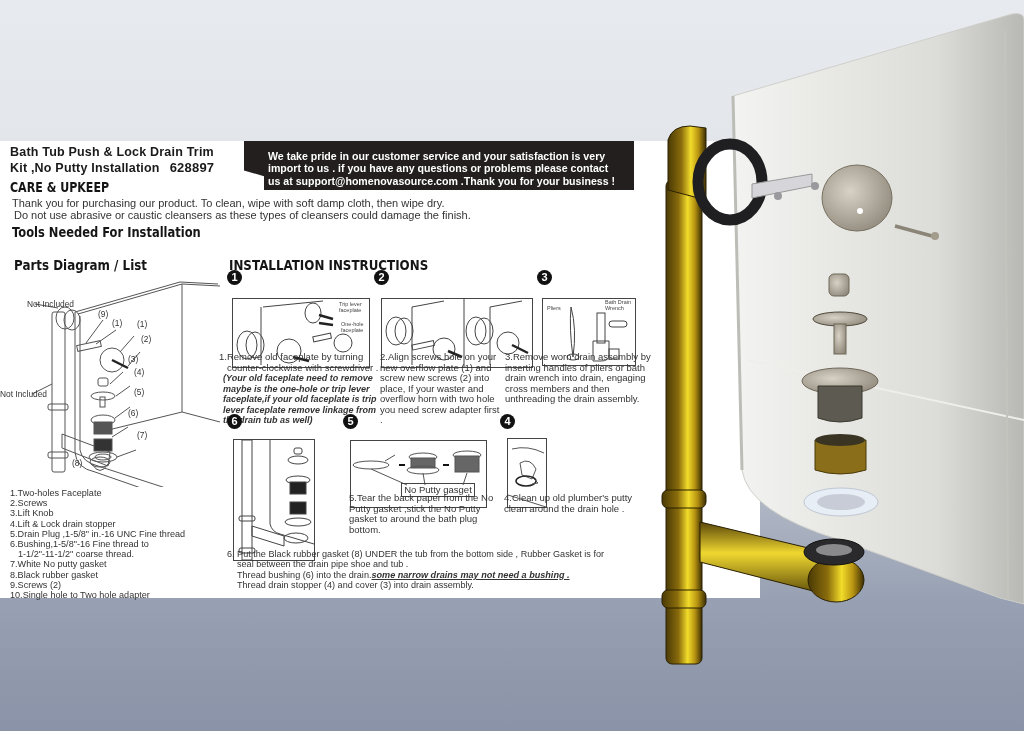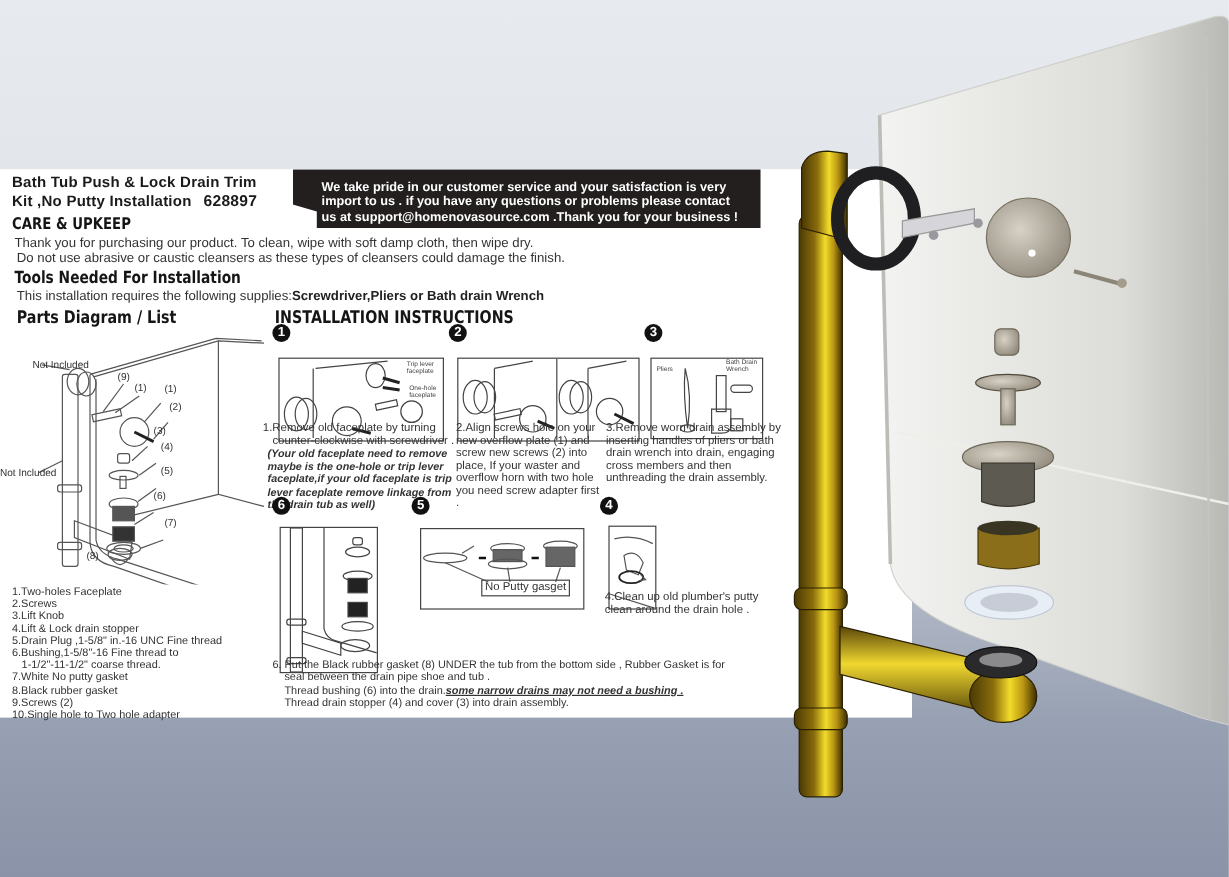--- a/index.html
+++ b/index.html
@@ -67,23 +67,20 @@
     <div>We take pride in our customer service and your satisfaction is very</div>
     <div>import to us . if you have any questions or  problems please contact</div>
     <div>us at support@homenovasource.com .Thank you for your business !</div>
   </div>
 
   <div class="abs h-cond care-h">CARE &amp; UPKEEP</div>
   <div class="abs body-txt care-1">Thank you for purchasing our product. To clean, wipe with soft damp cloth, then wipe dry.</div>
   <div class="abs body-txt care-2">Do not use abrasive or caustic cleansers as these types of cleansers could damage the finish.</div>
 
   <div class="abs h-cond tools-h">Tools Needed For  Installation</div>
-  <div class="abs body-txt tools-line">
-    <span>This installation requires the following supplies:</span><b>Screwdriver,Pliers or Bath drain Wrench</b>
-  </div>
 
   <div class="abs h-cond parts-h">Parts Diagram / List</div>
   <div class="abs h-cond inst-h">INSTALLATION INSTRUCTIONS</div>
 
   <div class="abs parts-diagram">
     <svg width="225" height="215" viewBox="0 0 225 215">
       <g fill="none" stroke="#555" stroke-width="1">
 
         <path d="M75 40 L180 10 L218 12"></path>
           <path d="M78 42 L182 12 L220 14"></path>
@@ -254,20 +251,21 @@
         <path d="M92 24 L98 24" stroke="#111" stroke-width="2"></path>
         <ellipse cx="116" cy="14" rx="14" ry="4"></ellipse>
         <rect x="104" y="15" width="24" height="16" fill="#666"></rect>
         <line x1="20" y1="28" x2="56" y2="44"></line>
         <line x1="72" y1="32" x2="74" y2="44"></line>
         <line x1="116" y1="32" x2="112" y2="44"></line>
       </g>
     </svg>
     <div class="abs" style="left:50px;top:42px;width:74px;height:14px;border:1px solid #444;font-size:9.5px;line-height:12px;text-align:center;color:#333">No Putty gasget</div>
   </div>
+  <div class="step-txt" style="left:349px;top:352px;width:148px">5.Tear the back paper from the No Putty gasket ,stick the No Putty gasket to around the bath plug bottom.</div>
 
   <div class="step-num" style="left:500px;top:273px">4</div>
   <div class="step-box" style="left:507px;top:279px;width:40px;height:70px">
     <svg width="38" height="68">
       <g fill="none" stroke="#555">
         <path d="M4 10 Q20 6 36 14"></path>
         <path d="M12 24 Q22 18 28 30 L24 40 L14 36 Z"></path>
         <ellipse cx="18" cy="42" rx="10" ry="5" stroke="#222" stroke-width="1.5"></ellipse>
         <path d="M26 40 L30 44 L24 45"></path>
         <path d="M0 56 L38 68"></path>

